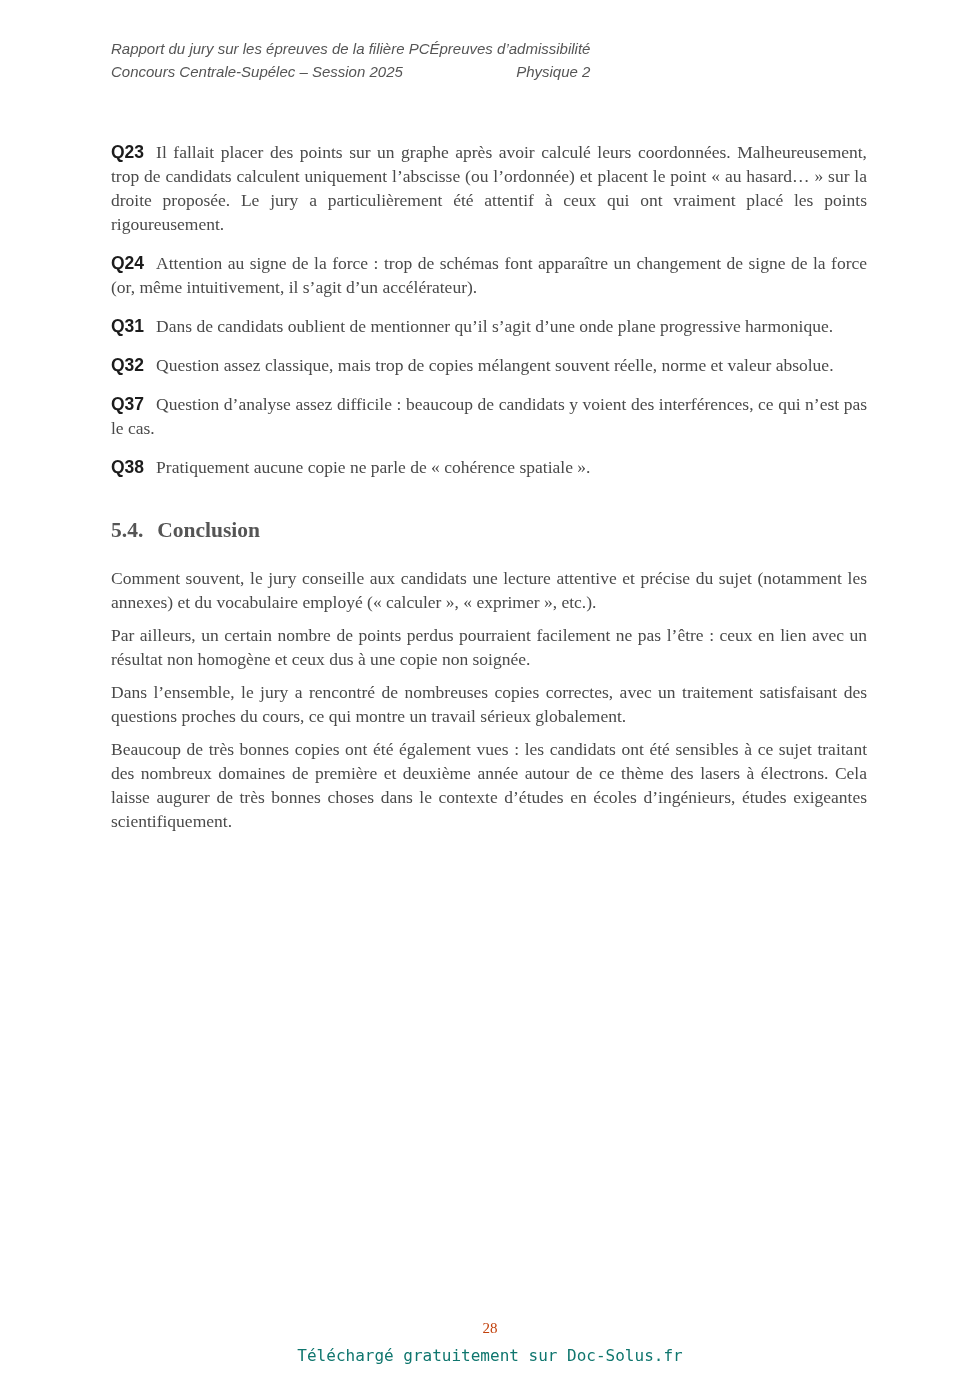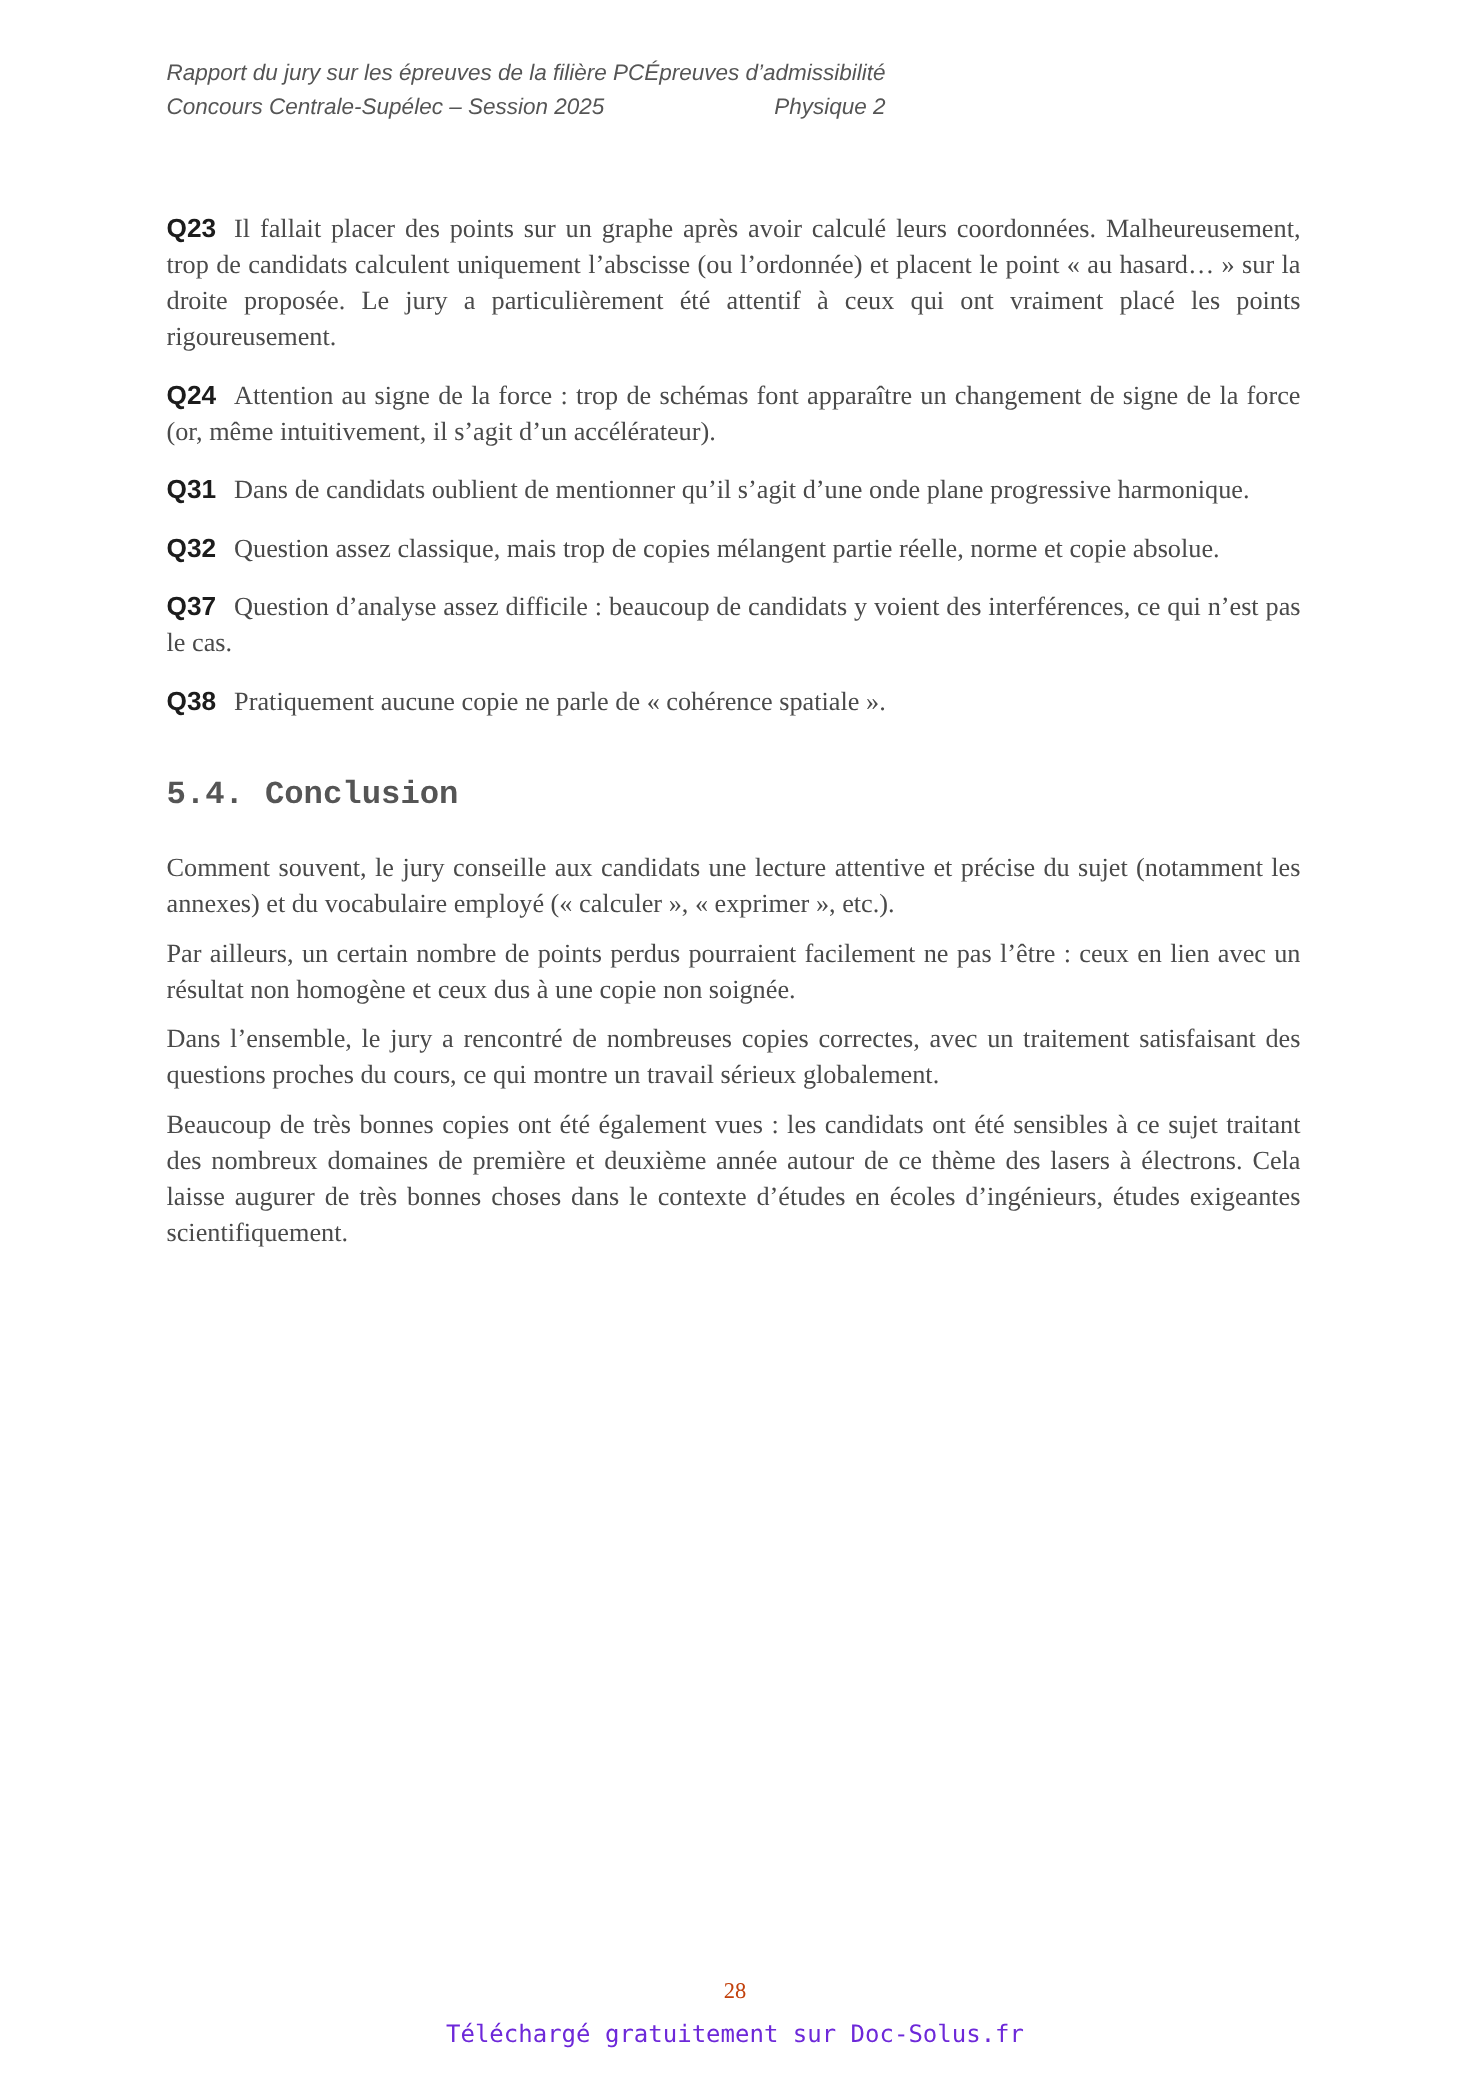--- a/index.html
+++ b/index.html
@@ -47,21 +47,21 @@
   .q-label {
     font-family: Liberation Sans, sans-serif;
     font-weight: bold;
     font-style: normal;
     color: #1c1c1c;
     margin-right: 12px;
   }
   .section-heading {
     margin-top: 38px;
     margin-bottom: 23px;
-    font-family: Liberation Mono, monospace;
+    font-family: Liberation Serif, serif;
     font-weight: bold;
     font-size: 21.5px;
     line-height: 26px;
     color: #555555;
     text-align: left;
   }
   .section-heading .sec-num { margin-right: 14px; }
   .c-para { margin-bottom: 9px; }
   
   .page-number {
@@ -75,21 +75,21 @@
     color: #c2410c;
   }
   .download-notice {
     position: absolute;
     top: 1346px;
     left: 0;
     width: 100%;
     text-align: center;
     font-family: "DejaVu Sans Mono", monospace;
     font-size: 16px;
-    color: #6d28d9;
+    color: #0f766e;
   }
 </style>
 </head>
 <body>
 
 <div class="page">
 
   <div class="doc-header">
     <div class="left-col">
       <div>Rapport du jury sur les épreuves de la filière PC</div>
@@ -102,21 +102,21 @@
   </div>
 
   <div class="content">
 
     <p class="q-para"><span class="q-label">Q23</span><span>Il fallait placer des points sur un graphe après avoir calculé leurs coordonnées. Malheureusement, trop de candidats calculent uniquement l’abscisse (ou l’ordonnée) et placent le point « au hasard… » sur la droite proposée. Le jury a particulièrement été attentif à ceux qui ont vraiment placé les points rigoureusement.</span></p>
 
     <p class="q-para"><span class="q-label">Q24</span><span>Attention au signe de la force : trop de schémas font apparaître un changement de signe de la force (or, même intuitivement, il s’agit d’un accélérateur).</span></p>
 
     <p class="q-para"><span class="q-label">Q31</span><span>Dans de candidats oublient de mentionner qu’il s’agit d’une onde plane progressive harmonique.</span></p>
 
-    <p class="q-para"><span class="q-label">Q32</span><span>Question assez classique, mais trop de copies mélangent partie réelle, norme et copie absolue.</span></p>
+    <p class="q-para"><span class="q-label">Q32</span><span>Question assez classique, mais trop de copies mélangent souvent réelle, norme et valeur absolue.</span></p>
 
     <p class="q-para"><span class="q-label">Q37</span><span>Question d’analyse assez difficile : beaucoup de candidats y voient des interférences, ce qui n’est pas le cas.</span></p>
 
     <p class="q-para"><span class="q-label">Q38</span><span>Pratiquement aucune copie ne parle de « cohérence spatiale ».</span></p>
 
     <h2 class="section-heading"><span class="sec-num">5.4.</span><span>Conclusion</span></h2>
 
     <p class="c-para">Comment souvent, le jury conseille aux candidats une lecture attentive et précise du sujet (notamment les annexes) et du vocabulaire employé (« calculer », « exprimer », etc.).</p>
     <p class="c-para">Par ailleurs, un certain nombre de points perdus pourraient facilement ne pas l’être : ceux en lien avec un résultat non homogène et ceux dus à une copie non soignée.</p>
     <p class="c-para">Dans l’ensemble, le jury a rencontré de nombreuses copies correctes, avec un traitement satisfaisant des questions proches du cours, ce qui montre un travail sérieux globalement.</p>

